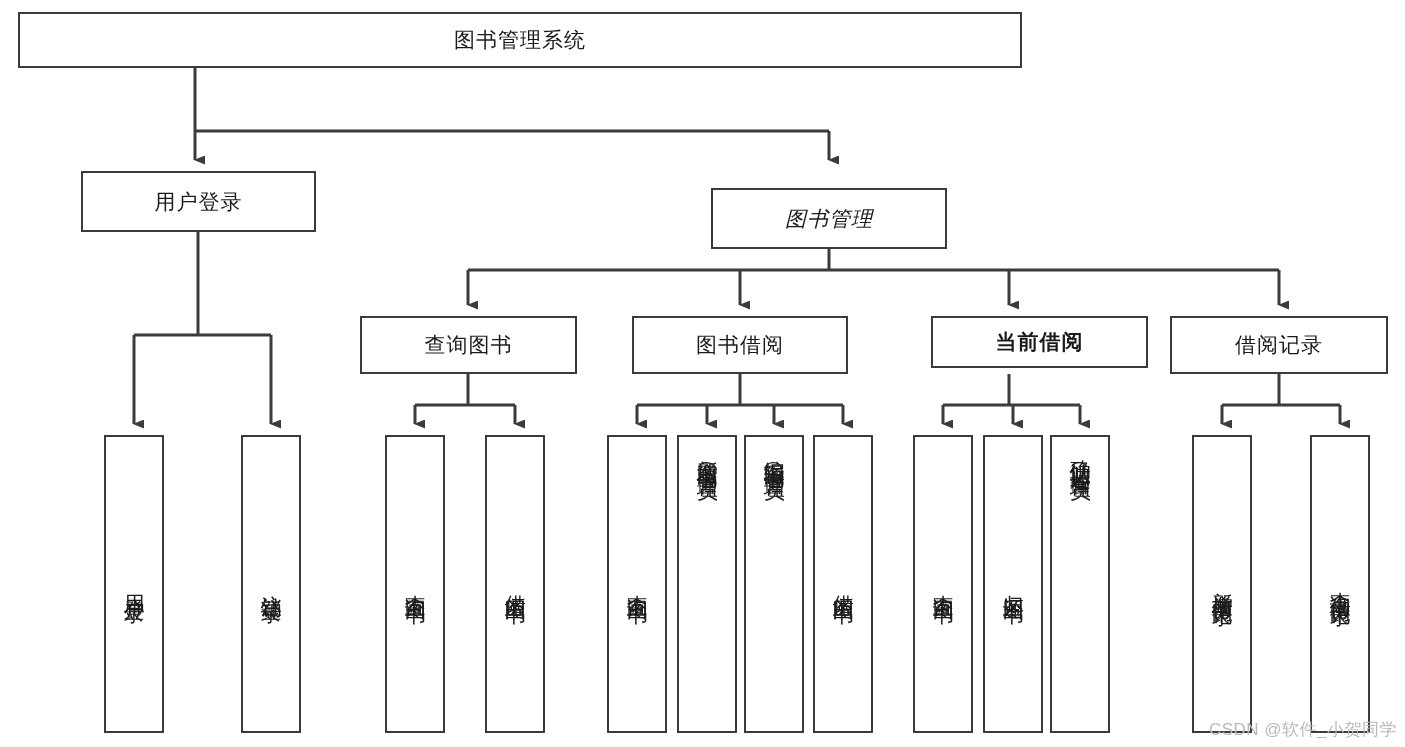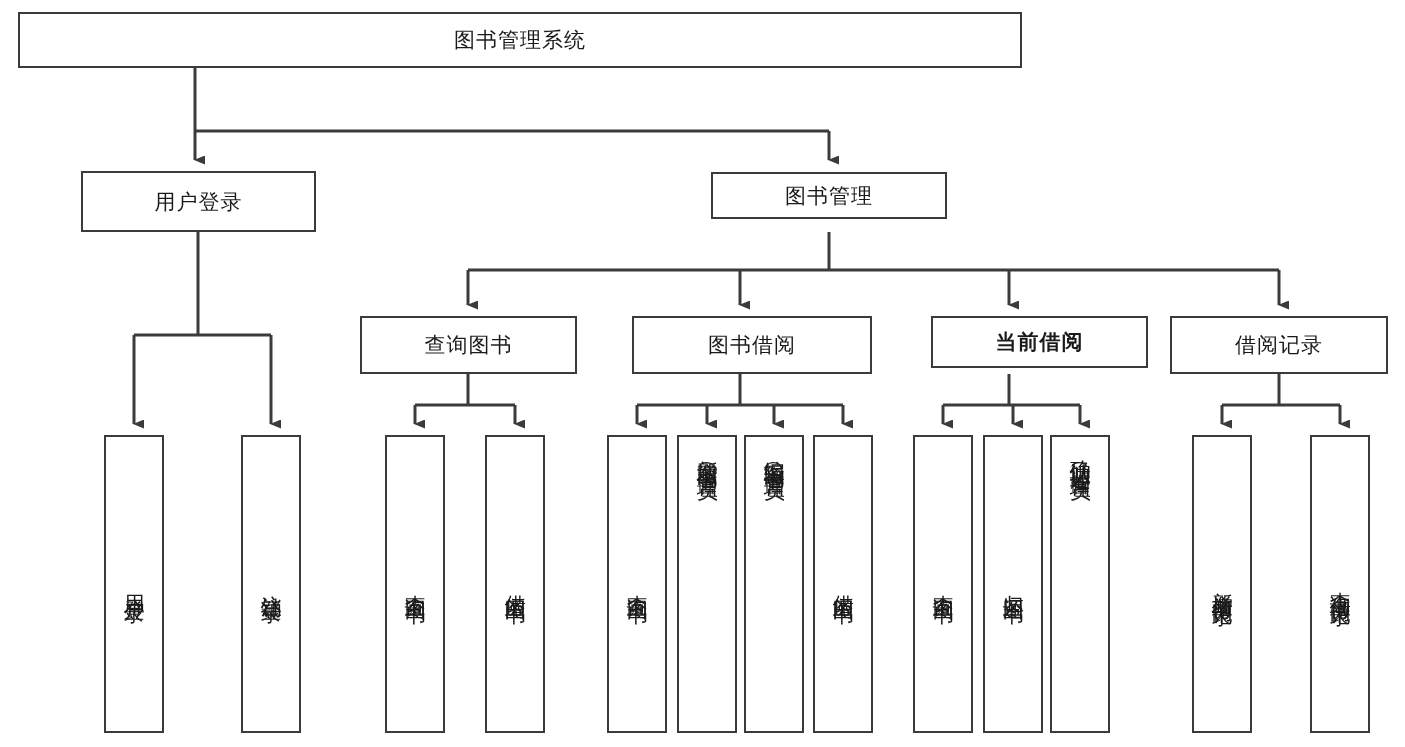--- a/index.html
+++ b/index.html
@@ -133,28 +133,28 @@
     </g>
   </svg>
 
   <div class="node horiz" style="left: 18px; top: 12px; width: 1004px; height: 56px;">
     <span>图书管理系统</span>
   </div>
 
   <div class="node horiz" style="left: 81px; top: 171px; width: 235px; height: 61px;">
     <span>用户登录</span>
   </div>
-  <div class="node horiz" style="left: 711px; top: 172px; width: 236px; height: 47px;">
+  <div class="node horiz" style="left: 711px; top: 188px; width: 236px; height: 61px; font-style: italic;">
     <span>图书管理</span>
   </div>
 
   <div class="node horiz" style="left: 360px; top: 316px; width: 217px; height: 58px;">
     <span>查询图书</span>
   </div>
-  <div class="node horiz" style="left: 632px; top: 316px; width: 240px; height: 58px;">
+  <div class="node horiz" style="left: 632px; top: 316px; width: 216px; height: 58px;">
     <span>图书借阅</span>
   </div>
   <div class="node horiz" style="left: 931px; top: 316px; width: 217px; height: 52px; font-weight: bold;">
     <span>当前借阅</span>
   </div>
   <div class="node horiz" style="left: 1170px; top: 316px; width: 218px; height: 58px; justify-content: center;">
     <span>借阅记录</span>
   </div>
 
   <div class="node vert centered" style="left: 104px; top: 435px; width: 60px; height: 298px;">
@@ -194,13 +194,14 @@
     <span class="vlabel">确认归还（管理员）</span>
   </div>
 
   <div class="node vert centered" style="left: 1192px; top: 435px; width: 60px; height: 298px;">
     <span class="vlabel">新增借阅记录</span>
   </div>
   <div class="node vert centered" style="left: 1310px; top: 435px; width: 60px; height: 298px;">
     <span class="vlabel">查询借阅记录</span>
   </div>
 
+  <div id="watermark">CSDN @软件_小贺同学</div>
 </div>
 
 </body></html>

